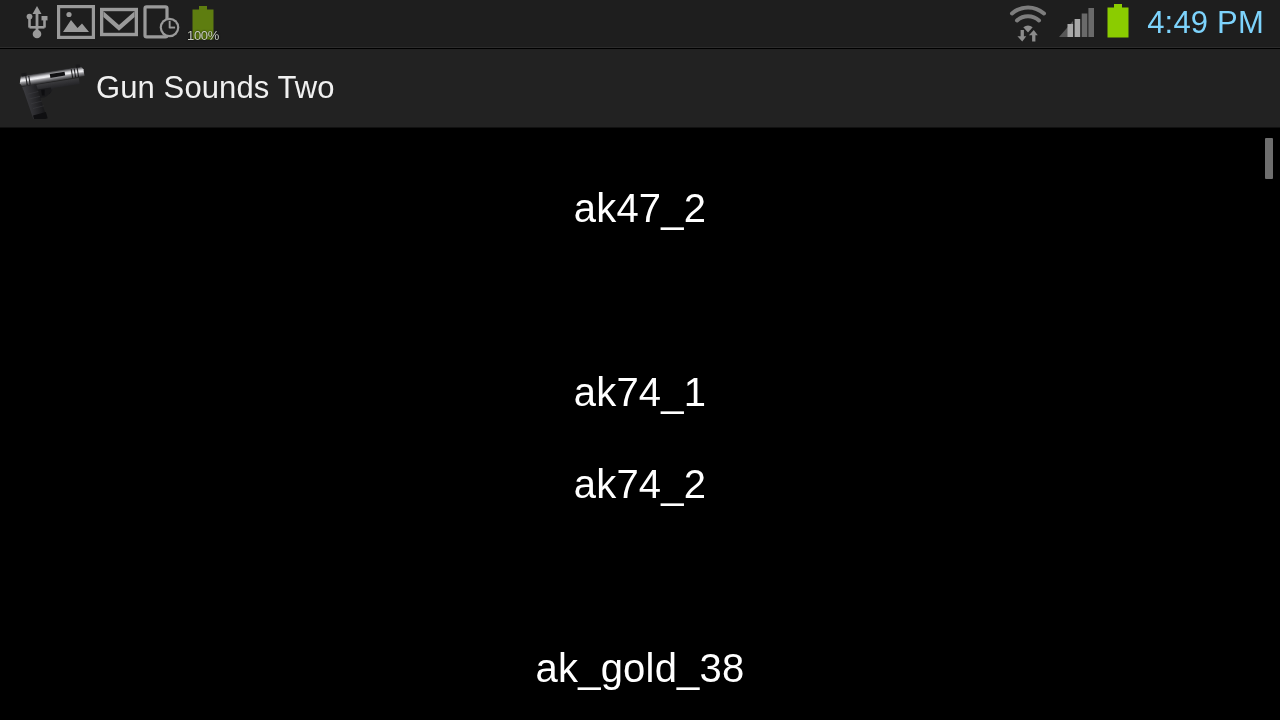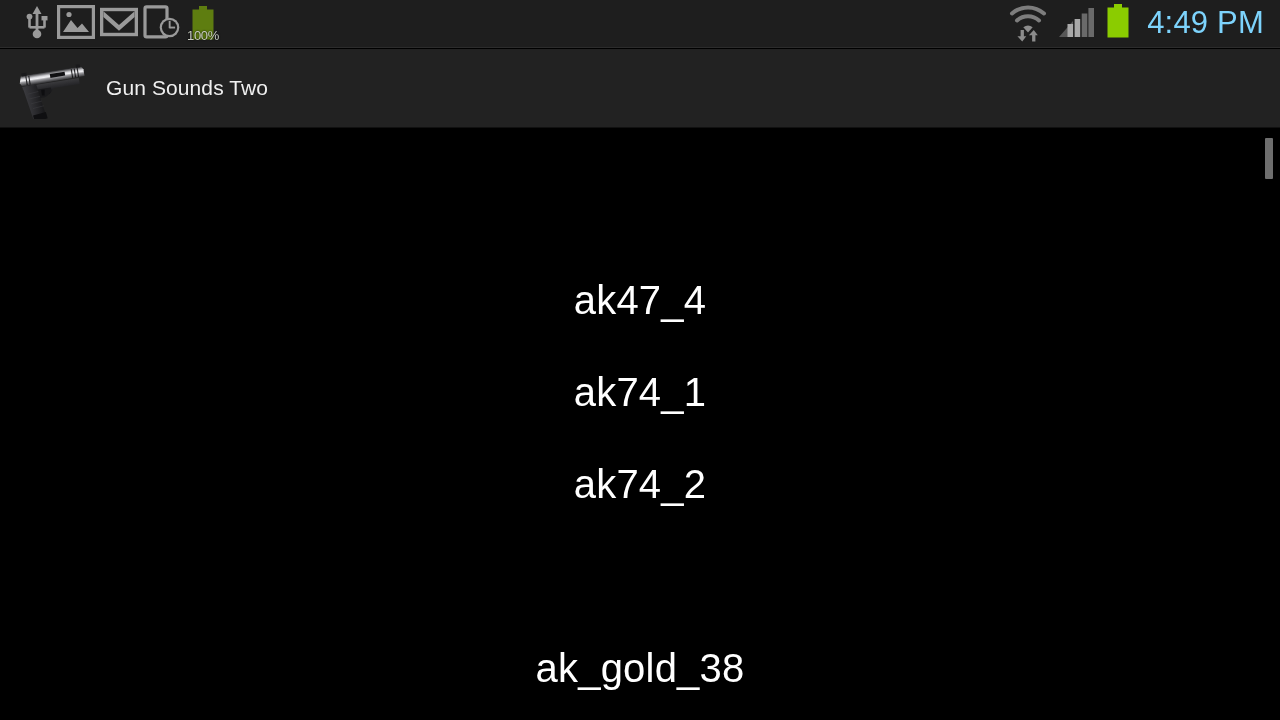--- a/index.html
+++ b/index.html
@@ -64,23 +64,23 @@
     border-bottom:1px solid #111;
   }
   #app-icon {
     width:72px; height:62px;
     margin-left:18px;
     position:relative;
     flex:none;
   }
   #app-title {
     color:#f0f0f0;
-    font-size:21px;
-    font-family:"Liberation Sans", sans-serif;
-    margin-left:16px;
+    font-size:31px;
+    font-family:"Liberation Sans", sans-serif;
+    margin-left:6px;
     letter-spacing:0.1px;
     white-space:nowrap;
   }
 
   
   #list-area {
     position:absolute; left:0; top:128px;
     width:1280px; height:592px;
     background:#000000;
     overflow:hidden;
@@ -267,24 +267,24 @@
 
   <span id="app-title">Gun Sounds Two</span>
 </div>
 
 <div id="list-area">
 
   <div class="list-item" style="top:-80px">
     
   </div>
 
-
-  <div class="list-item" style="top:126px">
-    <span>ak47_4</span>
-  </div>
+  <div class="list-item" style="top:34px">
+    <span>ak47_2</span>
+  </div>
+
 
   <div class="list-item" style="top:218px">
     <span>ak74_1</span>
   </div>
 
   <div class="list-item" style="top:310px">
     <span>ak74_2</span>
   </div>
 
 

